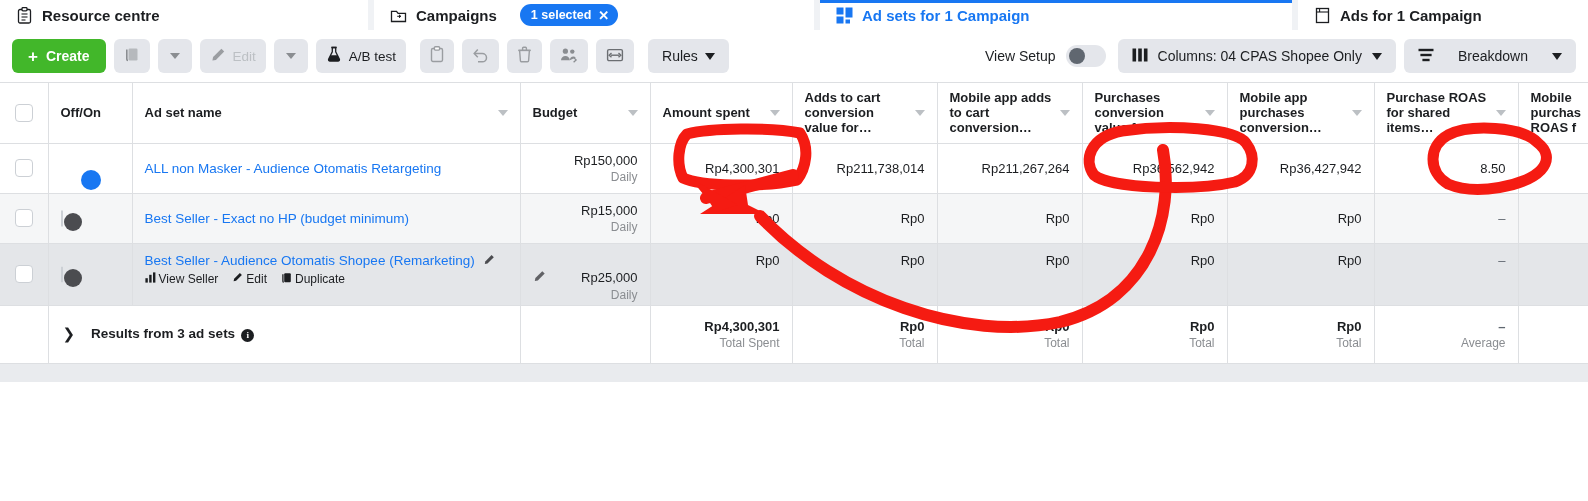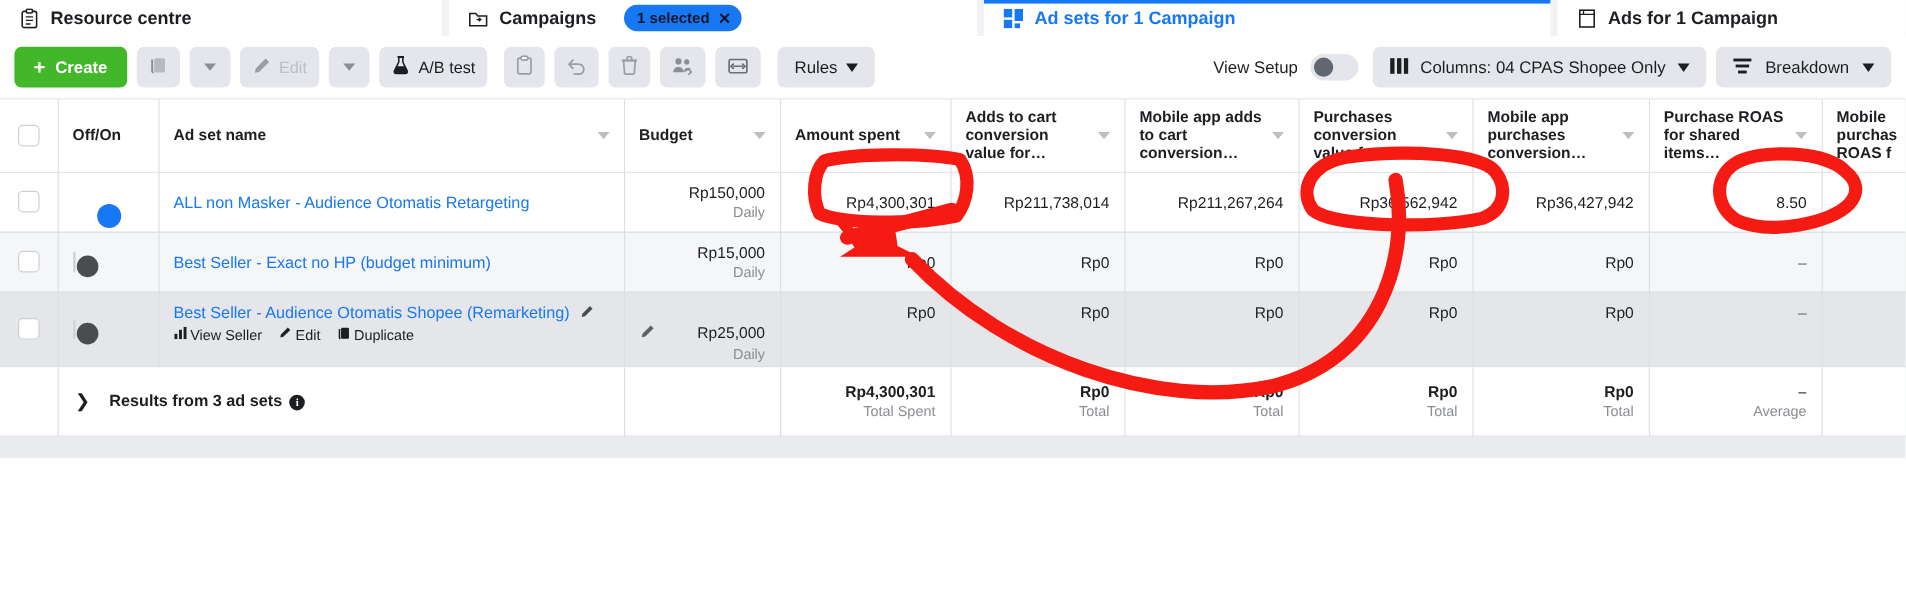--- a/index.html
+++ b/index.html
@@ -24,21 +24,21 @@
     position:relative;
   }
   .tab.gap { margin-right:6px; }
   .tab-active { color:#1877f2; }
   .tab-active::after {
     content:""; position:absolute; left:0; right:0; top:0; height:3px; background:#1877f2;
   }
   .tab .tlabel { line-height:1; }
   .pill {
     display:inline-flex; align-items:center; gap:7px;
-    background:#1877f2; color:#0f172a; border-radius:13px;
+    background:#1877f2; color:#ffffff; border-radius:13px;
     font-size:12.5px; font-weight:bold; padding:4px 9px 4px 11px;
     margin-left:14px;
   }
   .pill .x { font-size:13px; font-weight:bold; line-height:1; }
 
   .tab-ic { display:inline-flex; align-items:center; justify-content:center; width:17px; height:18px; }
 
   
   .toolbar {
     height:52px; display:flex; align-items:center; gap:8px;
@@ -298,21 +298,21 @@
         <svg width="16" height="14" viewBox="0 0 16 14">
             <rect x="0.5" y="0.5" width="3.6" height="13" fill="#1c1e21"></rect>
             <rect x="6.2" y="0.5" width="3.6" height="13" fill="#1c1e21"></rect>
             <rect x="11.9" y="0.5" width="3.6" height="13" fill="#1c1e21"></rect>
           </svg>
       </span>
       <span style="font-size:14px;">Columns: 04 CPAS Shopee Only</span>
       <span class="caret-d"></span>
     </button>
 
-    <button class="tbtn dark" style="padding:0 14px; gap:11px;">
+    <button class="tbtn dark" style="padding:0 14px; gap:24px;">
       <span>
         <svg width="16" height="14" viewBox="0 0 16 14">
             <rect x="0.5" y="0.8" width="15" height="2.4" fill="#1c1e21"></rect>
             <rect x="2.4" y="5.8" width="11.2" height="2.4" fill="#1c1e21"></rect>
             <rect x="4.4" y="10.8" width="7.2" height="2.4" fill="#1c1e21"></rect>
           </svg>
       </span>
       <span style="font-size:14px;">Breakdown</span>
       <span class="caret-d"></span>
     </button>

